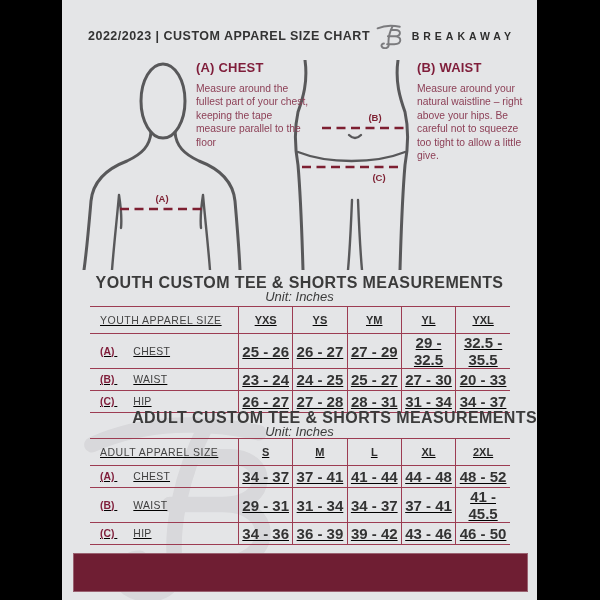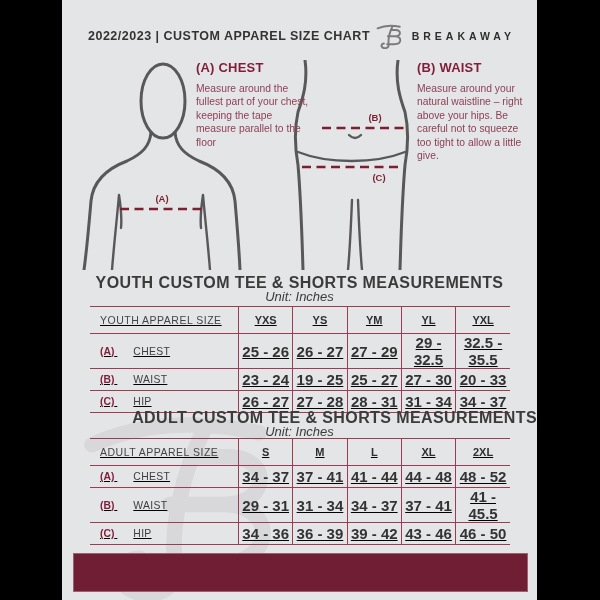--- a/index.html
+++ b/index.html
@@ -140,21 +140,21 @@
           <td class="val">27 - 29</td>
           <td class="val">29 - 32.5</td>
           <td class="val">32.5 - 35.5</td>
         </tr>
         <tr>
           <td class="col-label">
             <span class="row-prefix">(B)</span>
             <span class="row-label">WAIST</span>
           </td>
           <td class="val">23 - 24</td>
-          <td class="val">19 - 25</td>
+          <td class="val">24 - 25</td>
           <td class="val">25 - 27</td>
           <td class="val">27 - 30</td>
           <td class="val">20 - 33</td>
         </tr>
         <tr>
           <td class="col-label">
             <span class="row-prefix">(C)</span>
             <span class="row-label">HIP</span>
           </td>
           <td class="val">26 - 27</td>

